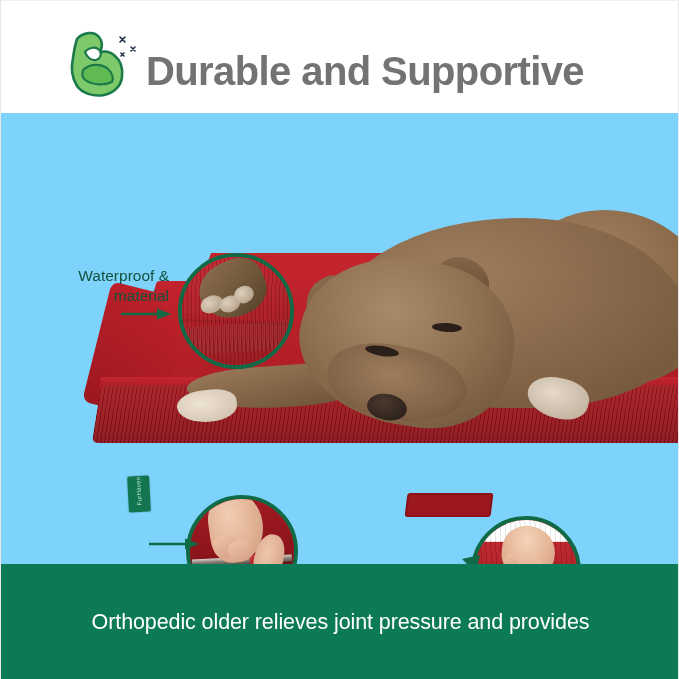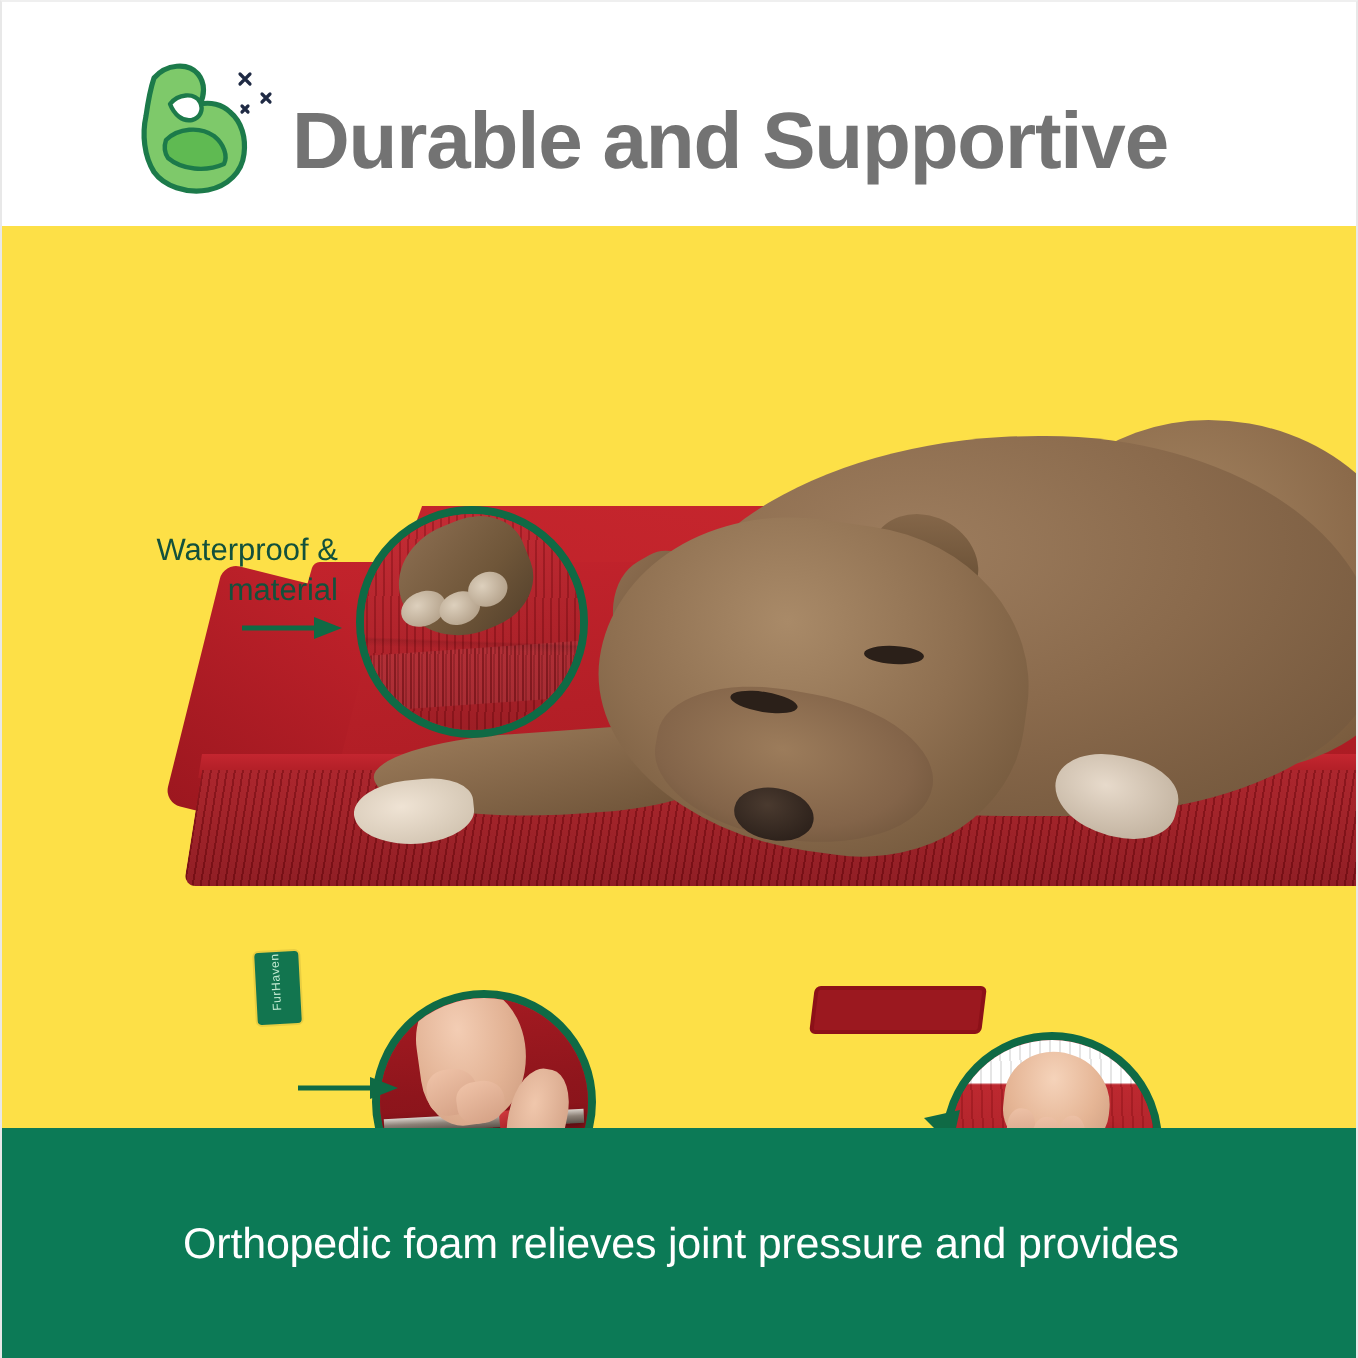--- a/index.html
+++ b/index.html
@@ -49,21 +49,21 @@
   }
 
   
   .stage {
     position: absolute;
     left: 0;
     top: 112px;
     width: 679px;
     height: 451px;
     overflow: hidden;
-    background: #fde047;
+    background: #7dd3fc;
   }
 
   
   .bed {
     position: absolute;
   }
   .bed-top {
     left: 120px;
     top: 168px;
     width: 575px;
@@ -536,17 +536,17 @@
       <svg viewBox="0 0 46 44" width="46" height="44">
         <path d="M2 42L34 10" stroke="#0f6a45" stroke-width="3" fill="none"></path>
         <path d="M24 6l18-4-4 18z" fill="#0f6a45"></path>
       </svg>
     </div>
 
   </div>
 
   <div class="banner">
     <div class="banner-text">
-      <span>Orthopedic foam relieves joint pressure and provides</span>
+      <span>Orthopedic older relieves joint pressure and provides</span>
     </div>
   </div>
 
 </div>
 
 </body></html>

